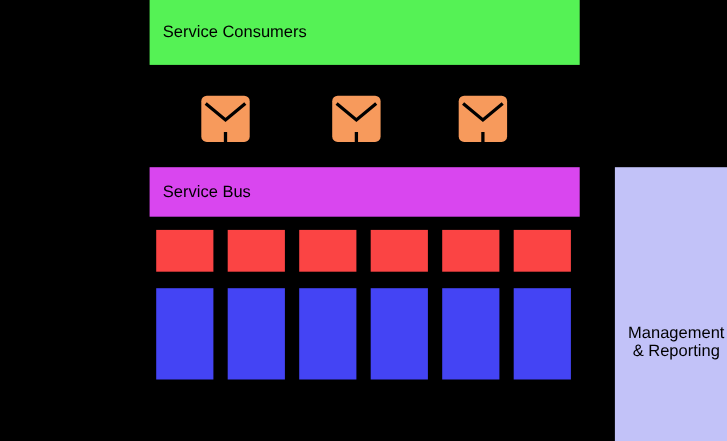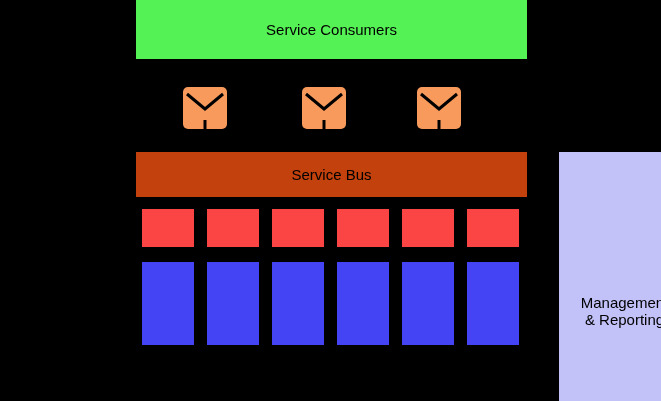--- a/index.html
+++ b/index.html
@@ -23,21 +23,22 @@
     color: #000000;
     font-size: 15px;
     line-height: 17px;
     text-align: center;
     white-space: pre-line;
     letter-spacing: 0px;
   }
   .centered {
     display: flex;
     align-items: center;
-    justify-content: center;
+    justify-content: flex-start;
+    padding-left: 12px;
   }
   
   #consumers-box {
     left: 136px;
     top: 0px;
     width: 391px;
     height: 59px;
     background: #55f255;
   }
   
@@ -54,21 +55,21 @@
     width: 131px;
     height: 317px;
     background: #c2c2f8;
   }
   
   #service-bus-box {
     left: 136px;
     top: 152px;
     width: 391px;
     height: 45px;
-    background: #c2410c;
+    background: #d946ef;
   }
   
   #implementation-box {
     left: 136px;
     top: 355px;
     width: 391px;
     height: 46px;
     background: #fb4444;
   }
   

